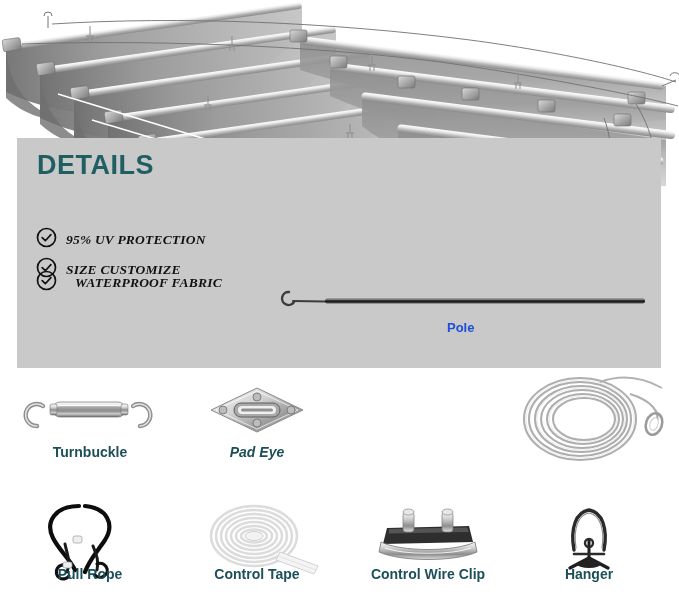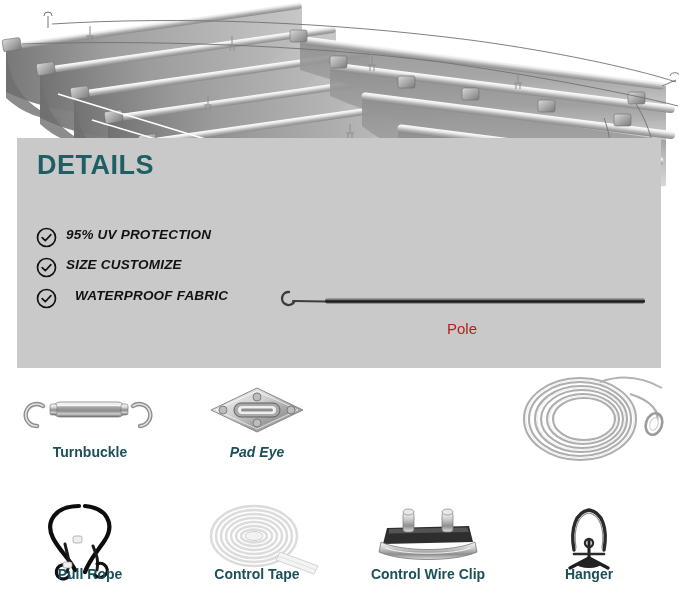--- a/index.html
+++ b/index.html
@@ -40,26 +40,27 @@
     left: 20px; top: 12px;
     font-size: 27px;
     font-weight: bold;
     letter-spacing: 0.5px;
     color: #1f5f63;
   }
   .feature-row {
     position: absolute;
     left: 19px;
     display: flex;
-    align-items: flex-start;
+    align-items: flex-end;
     gap: 9px;
+    font-family: Liberation Serif, serif;
   }
   .feature-row.f0 { top: 89px; }
   .feature-row.f1 { top: 119px; }
-  .feature-row.f2 { top: 150px; gap: 18px; }
+  .feature-row.f2 { top: 132px; gap: 18px; }
   .check-icon {
     width: 21px; height: 21px;
     flex: 0 0 21px;
   }
   .feature-text {
     font-size: 13.5px;
     font-weight: bold;
     font-style: italic;
     color: #111111;
     letter-spacing: 0.2px;
@@ -68,23 +69,23 @@
 
   
   #pole-wrap {
     position: absolute;
     left: 256px; top: 140px;
     width: 380px; height: 34px;
   }
   #pole-label {
     position: absolute;
     left: 430px; top: 182px;
-    font-size: 15px;
-    font-weight: normal;
-    color: #b91c1c;
+    font-size: 13px;
+    font-weight: bold;
+    color: #1d4ed8;
   }
 
   
   #accessories {
     position: absolute;
     left: 0; top: 376px;
     width: 679px; height: 235px;
   }
   .acc-cell {
     position: absolute;

